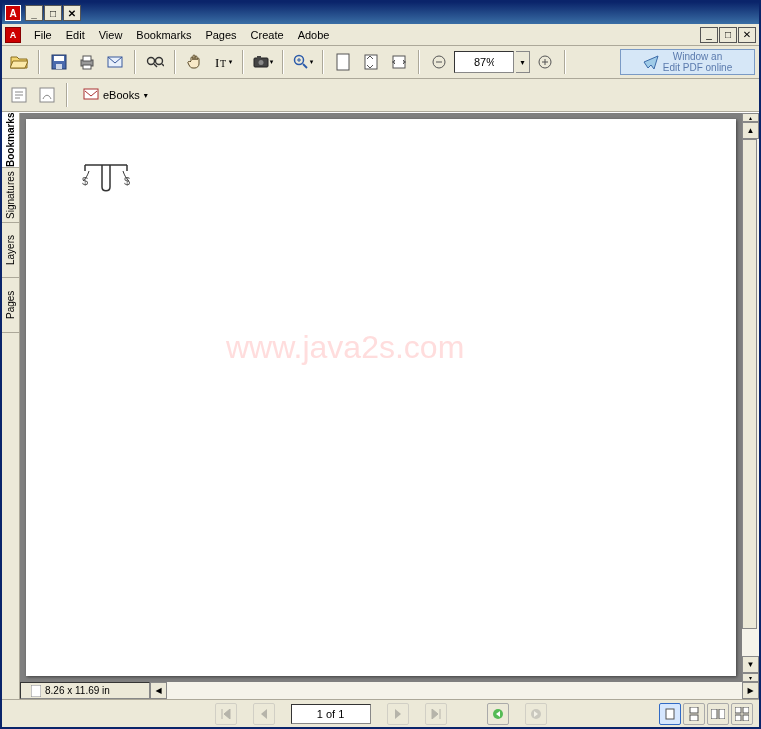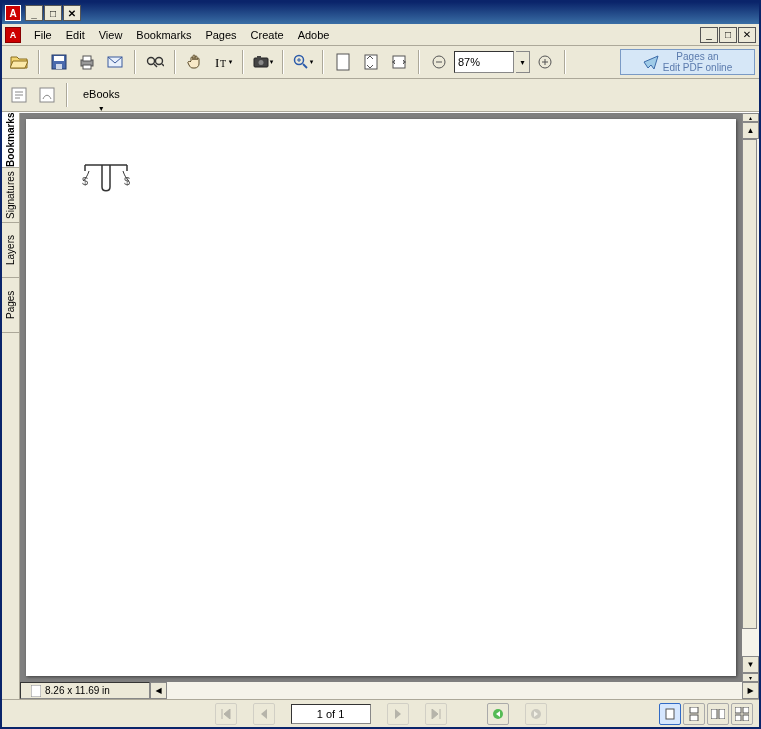--- a/index.html
+++ b/index.html
@@ -11,25 +11,25 @@
 .winctrl { display: flex; gap: 1px; }
 .winbtn { width: 18px; height: 16px; background: #ece9d8; border: 1px solid #555; display: inline-flex; align-items: center; justify-content: center; font-size: 10px; cursor: pointer; color:#000; font-family: Arial;}
 .menubar { height: 22px; background: #ece9d8; display: flex; align-items: center; padding: 0 3px; border-bottom: 1px solid #aca899; position: relative; }
 .menubar .app-icon { width: 16px; height: 16px; background: #c00; margin-right: 6px; border: 1px solid #800; display:inline-flex; align-items:center; justify-content:center; color:#fff; font-size:9px; font-weight:bold;}
 .menu-item { padding: 2px 7px; cursor: pointer; }
 .mdi-controls { position: absolute; right: 3px; display: flex; gap: 1px; }
 .toolbar { background: #ece9d8; border-bottom: 1px solid #aca899; padding: 3px 4px; display: flex; align-items: center; gap: 2px; min-height: 32px;}
 .tbtn { width: 26px; height: 26px; border: 1px solid transparent; background: #ece9d8; display: inline-flex; align-items: center; justify-content: center; cursor: pointer; border-radius: 2px;}
 .tbtn svg { display: block; }
 .sep { width: 2px; height: 24px; margin: 0 4px; border-left: 1px solid #aca899; border-right: 1px solid #fff; }
-.zoom-input { width: 60px; height: 22px; border: 1px inset #888; background: #fff; padding: 0 3px; font-size: 11px; }
+.zoom-input { width: 60px; height: 22px; border: 1px inset #888; background: #fff; padding: 0 19px; font-size: 11px; }
 .dropdown-arrow { width: 14px; height: 22px; background: #ece9d8; border: 1px solid #888; border-left: none; display:inline-flex; align-items:center; justify-content:center; cursor:pointer; font-size:8px;}
 .create-pdf { margin-left: auto; width: 135px; height: 26px; background: #d6e7f7; border: 1px solid #7a9ac5; display: flex; align-items: center; justify-content: center; font-size: 10px; color: #5a7aad; cursor: pointer; text-align:center; line-height: 1.1; gap:4px;}
 .toolbar2 { background: #ece9d8; border-bottom: 1px solid #aca899; padding: 3px 4px; display: flex; align-items: center; gap: 2px; min-height: 32px;}
-.ebooks-btn { height: 24px; padding: 0 8px; border: 1px solid transparent; background: #ece9d8; display: inline-flex; align-items: center; gap: 4px; cursor: pointer; flex-direction: column; }
+.ebooks-btn { height: 24px; padding: 0 8px; border: 1px solid transparent; background: #ece9d8; display: inline-flex; align-items: center; gap: 4px; cursor: pointer; }
 .content { flex: 1; display: flex; overflow: hidden; border-top: 1px solid #fff; }
 .nav-panel { width: 18px; background: #ece9d8; border-right: 1px solid #aca899; display: flex; flex-direction: column; }
 .nav-tab { writing-mode: vertical-rl; transform: rotate(180deg); padding: 8px 2px; font-size: 10px; background: #ece9d8; border-top: 1px solid #aca899; cursor: pointer; text-align:center; height: 55px; display:flex; align-items:center; justify-content:center;}
 .nav-tab.active { font-weight: bold; background: #fff; }
 .doc-area { flex: 1; display: flex; flex-direction: column; background: #7f7f7f; position: relative; }
 .doc-viewport { flex: 1; display: flex; overflow: hidden; position: relative; }
 .doc-page { background: #fff; margin: 6px; flex: 1; position: relative; box-shadow: 1px 1px 3px rgba(0,0,0,0.5); }
 .watermark { position: absolute; top: 210px; left: 200px; font-size: 32px; color: #fdd; font-family: Arial; }
 .pdf-image { position: absolute; top: 42px; left: 55px; }
 .vscroll { width: 17px; background: #ece9d8; display:flex; flex-direction:column;}
@@ -178,21 +178,21 @@
           <line x1="4" y1="7" x2="10" y2="7" stroke="#555"></line>
           <line x1="7" y1="4" x2="7" y2="10" stroke="#555"></line>
         </svg>
       </span>
     <span class="sep"></span>
     <div class="create-pdf">
       <svg width="16" height="16">
           <path d="M1 8 l14 -6 l-4 13 l-3 -4 l-3 3 z" fill="#9fcbe8" stroke="#3b6aa8"></path>
         </svg>
       <div>
-        <div>Pages an</div>
+        <div>Window an</div>
         <div>Edit PDF online</div>
       </div>
     </div>
   </div>
 
   <div class="toolbar2">
     <span class="tbtn">
         <svg width="16" height="16">
           <rect x="1" y="1" width="14" height="14" fill="#fff" stroke="#888"></rect>
           <line x1="4" y1="5" x2="12" y2="5" stroke="#888"></line>
@@ -232,20 +232,21 @@
             <svg width="50" height="36">
               <line x1="4" y1="4" x2="46" y2="4" stroke="#333" stroke-width="1.5"></line>
               <line x1="4" y1="4" x2="4" y2="10" stroke="#333" stroke-width="1.5"></line>
               <line x1="46" y1="4" x2="46" y2="10" stroke="#333" stroke-width="1.5"></line>
               <text x="1" y="24" font-size="11" fill="#555">$</text>
               <text x="43" y="24" font-size="11" fill="#555">$</text>
               <path d="M21 4 v22 c0 5 8 5 8 0 M29 4 v22" fill="none" stroke="#333" stroke-width="1.5"></path>
               <path d="M8 10 c-2 6 -4 8 -6 10 M42 10 c2 6 4 8 6 10" fill="none" stroke="#333"></path>
             </svg>
           </div>
+          <div class="watermark">www.java2s.com</div>
         </div>
         <div class="vscroll">
           <div class="vscroll-caplet">▴</div>
           <div class="vscroll-btn">▲</div>
           <div class="vscroll-track">
             <div class="vscroll-thumb" style="top:0; height:490px;"></div>
           </div>
           <div class="vscroll-btn">▼</div>
           <div class="vscroll-caplet">▾</div>
         </div>

